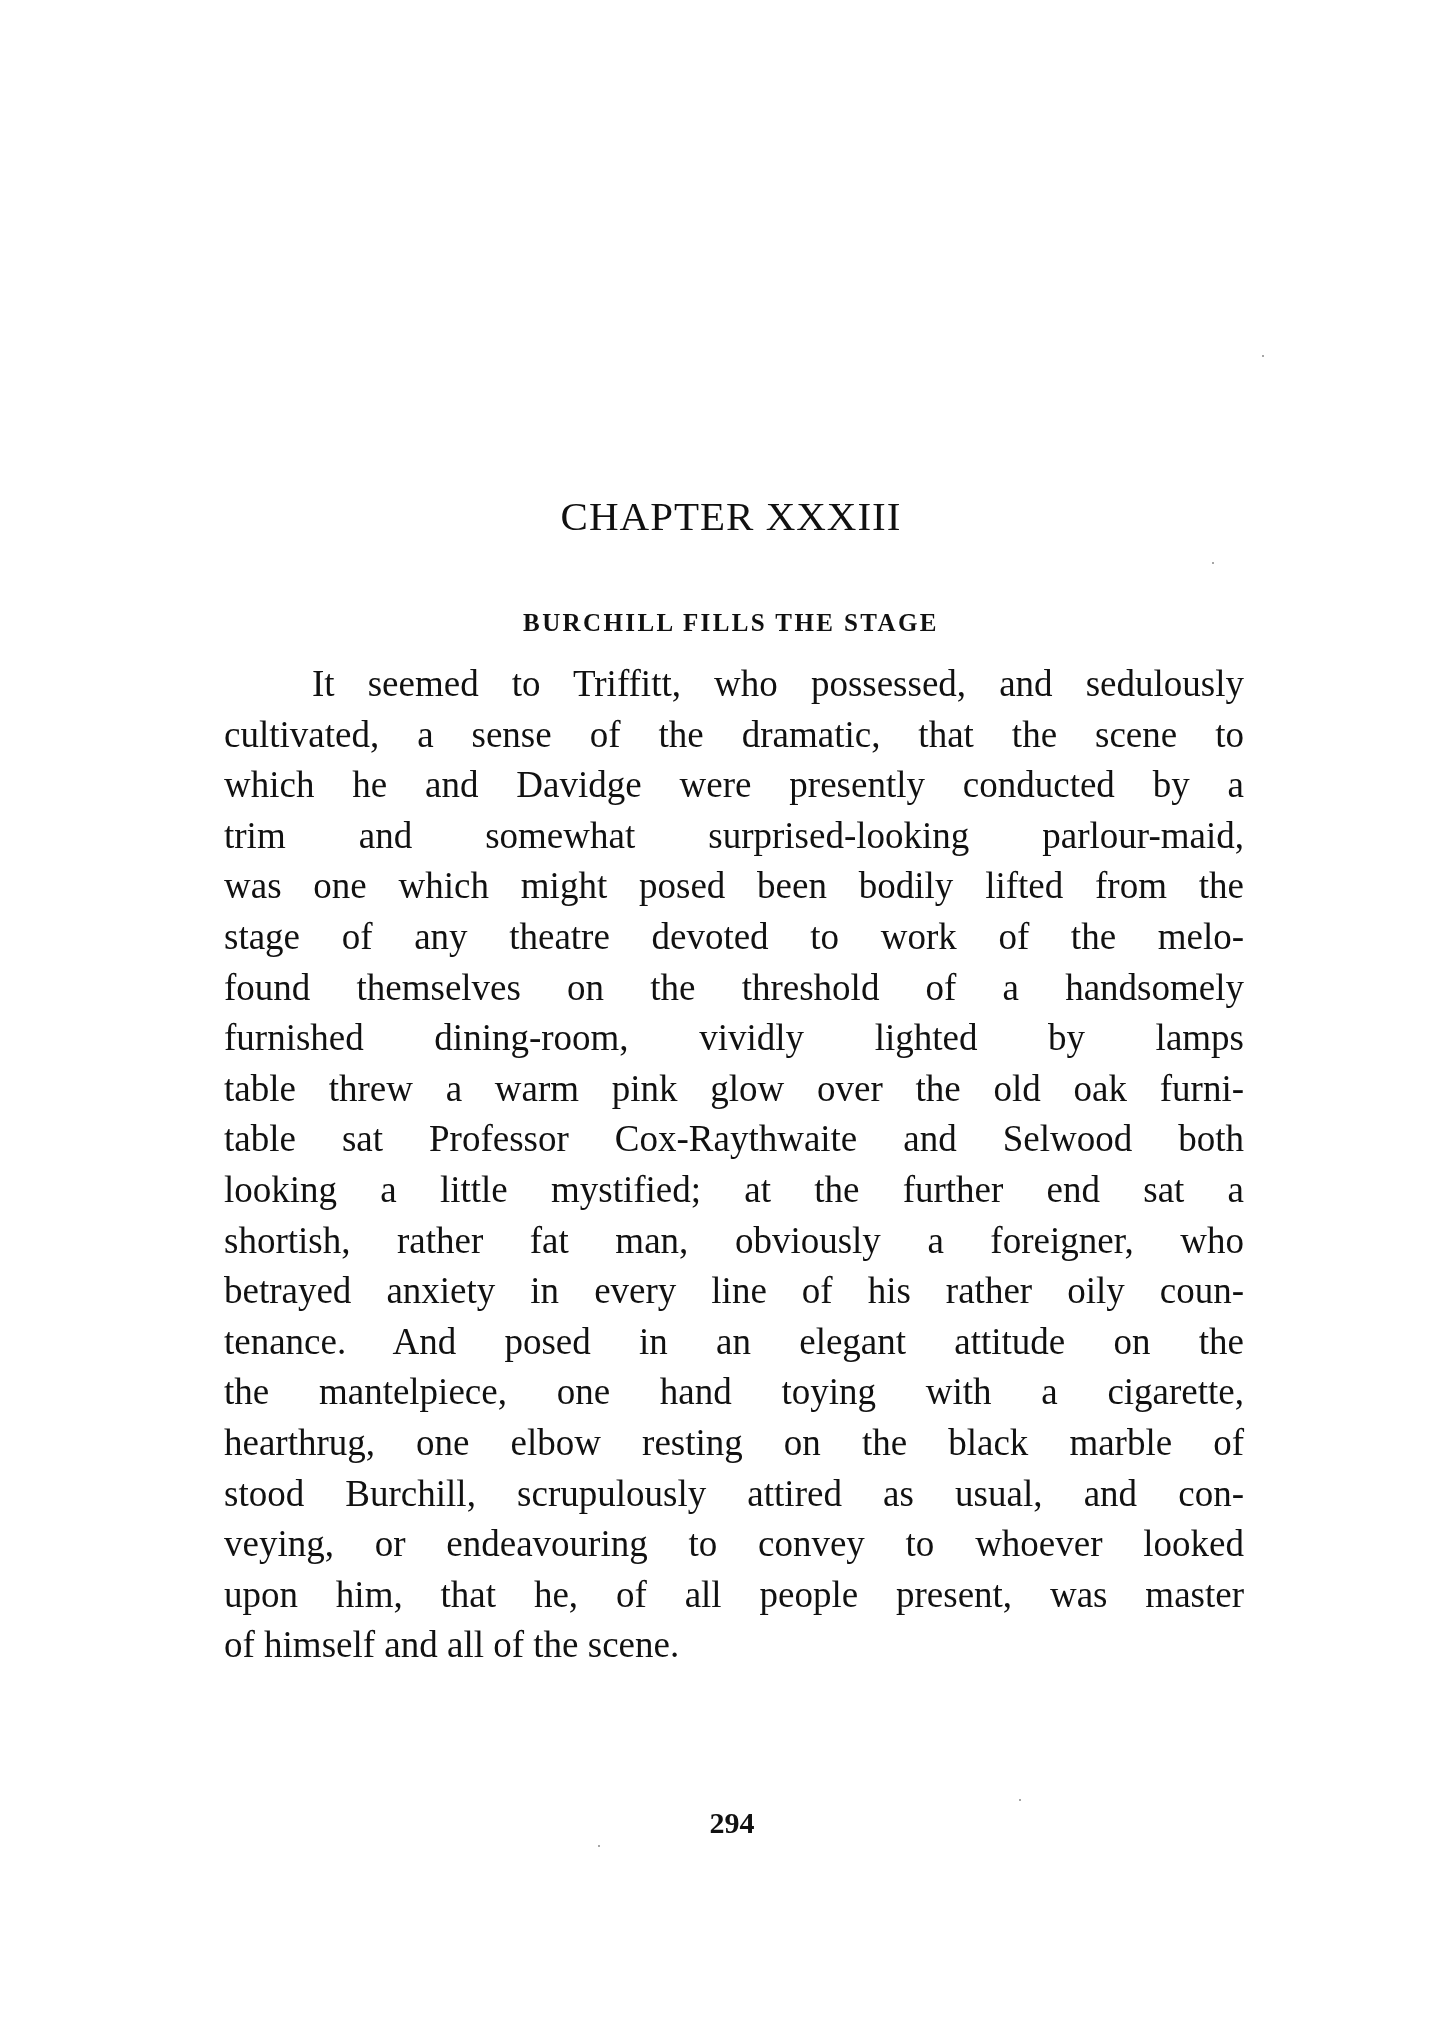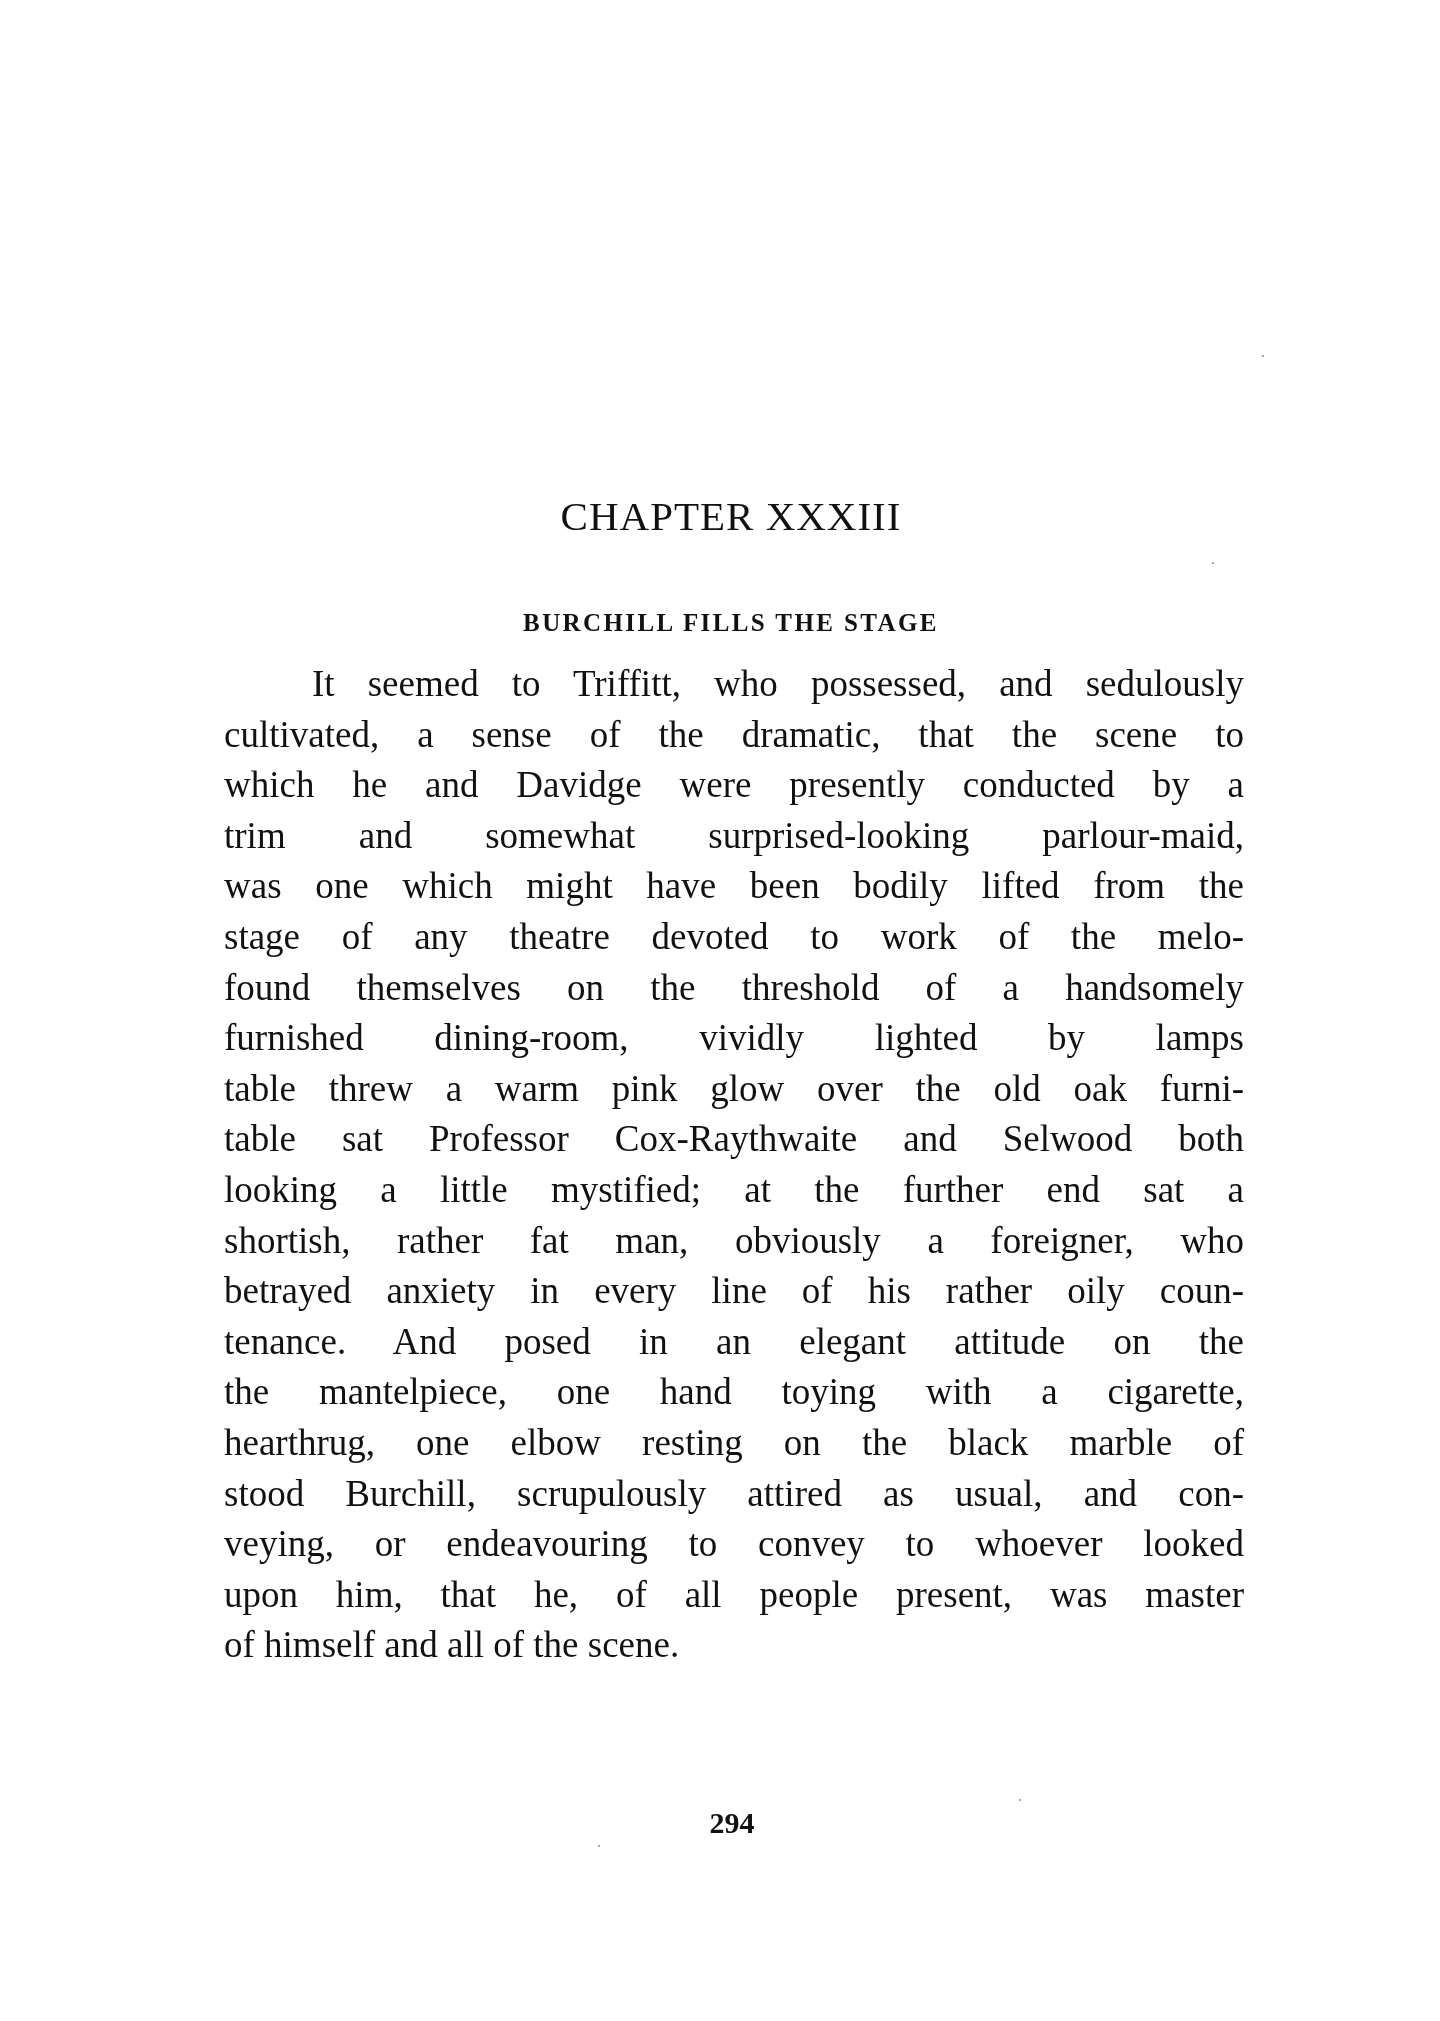--- a/index.html
+++ b/index.html
@@ -22,21 +22,21 @@
 
 <div class="page">
   <div class="chapter-title">CHAPTER XXXIII</div>
   <div class="chapter-subtitle">BURCHILL FILLS THE STAGE</div>
 
   <div class="body-text">
     <span class="line first"><span class="line-inner">It seemed to Triffitt, who possessed, and sedulously</span></span>
     <span class="line"><span class="line-inner">cultivated, a sense of the dramatic, that the scene to</span></span>
     <span class="line"><span class="line-inner">which he and Davidge were presently conducted by a</span></span>
     <span class="line"><span class="line-inner">trim and somewhat surprised-looking parlour-maid,</span></span>
-    <span class="line"><span class="line-inner">was one which might have been bodily lifted from the</span></span>
+    <span class="line"><span class="line-inner">was one which might posed been bodily lifted from the</span></span>
     <span class="line"><span class="line-inner">stage of any theatre devoted to work of the melo-</span></span>
     <span class="line"><span class="line-inner">found themselves on the threshold of a handsomely</span></span>
     <span class="line"><span class="line-inner">furnished dining-room, vividly lighted by lamps</span></span>
     <span class="line"><span class="line-inner">table threw a warm pink glow over the old oak furni-</span></span>
     <span class="line"><span class="line-inner">table sat Professor Cox-Raythwaite and Selwood both</span></span>
     <span class="line"><span class="line-inner">looking a little mystified; at the further end sat a</span></span>
     <span class="line"><span class="line-inner">shortish, rather fat man, obviously a foreigner, who</span></span>
     <span class="line"><span class="line-inner">betrayed anxiety in every line of his rather oily coun-</span></span>
     <span class="line"><span class="line-inner">tenance. And posed in an elegant attitude on the</span></span>
     <span class="line"><span class="line-inner">the mantelpiece, one hand toying with a cigarette,</span></span>

